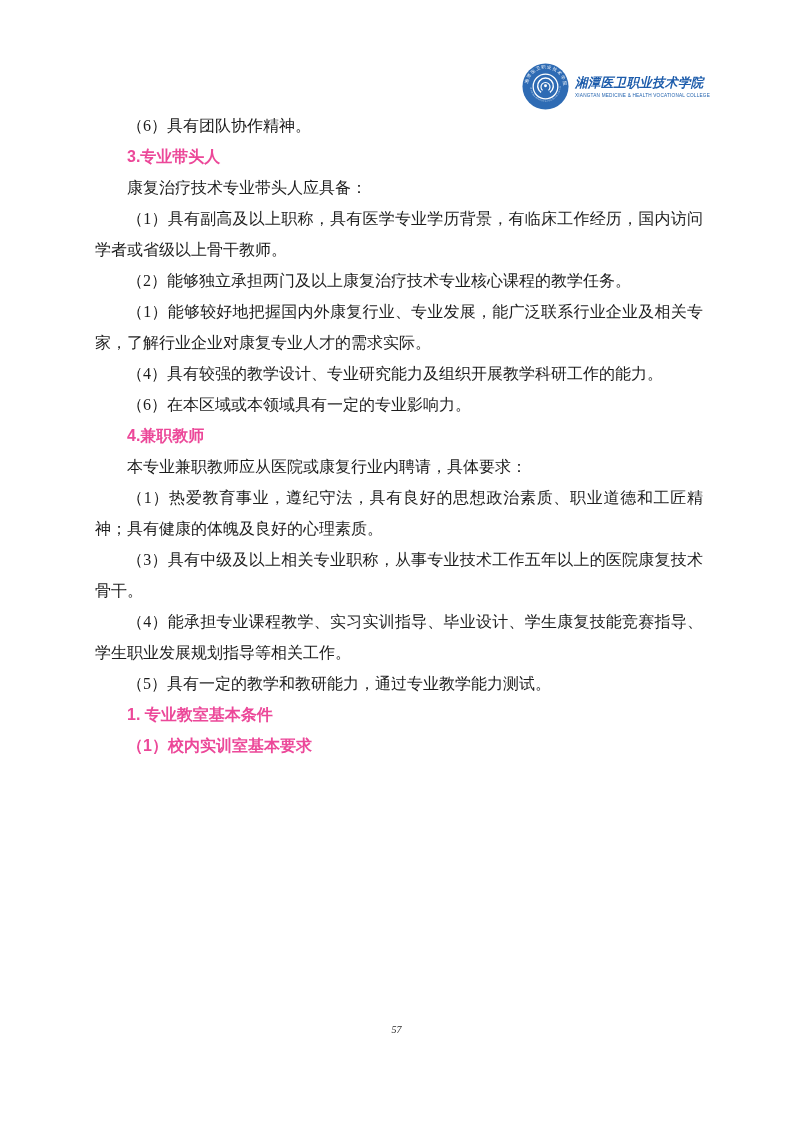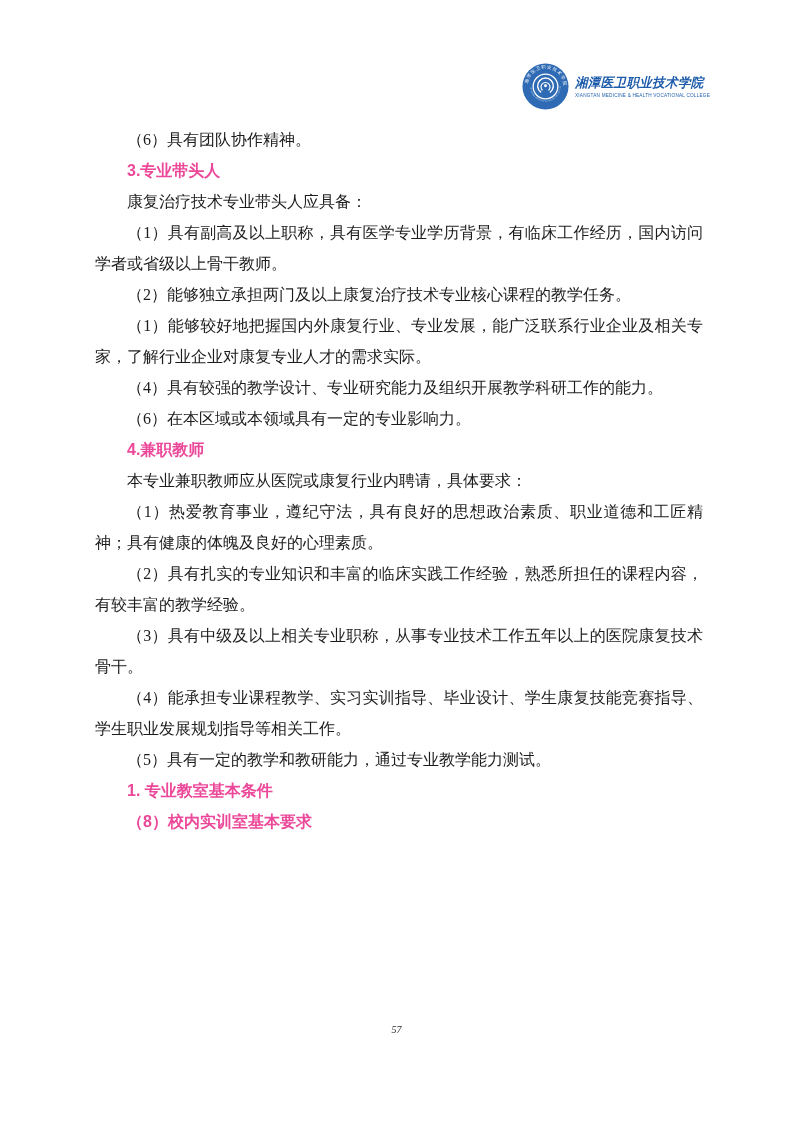--- a/index.html
+++ b/index.html
@@ -43,21 +43,21 @@
     white-space: nowrap;
     transform: scale(0.47);
     transform-origin: left top;
     height: 6px;
     margin-top: 1px;
   }
 
   
   .doc {
     position: absolute;
-    top: 124px;
+    top: 110px;
     left: 95px;
     width: 608px;
     font-size: 16px;
     line-height: 31px;
     text-align: justify;
     color: #1c1c1c;
   }
   .doc p { margin: 0; text-indent: 2em; }
   .doc p.heading {
     font-weight: 700;
@@ -112,21 +112,20 @@
     <p class="heading">3.专业带头人</p>
     <p>康复治疗技术专业带头人应具备：</p>
     <p>（1）具有副高及以上职称，具有医学专业学历背景，有临床工作经历，国内访问学者或省级以上骨干教师。</p>
     <p>（2）能够独立承担两门及以上康复治疗技术专业核心课程的教学任务。</p>
     <p>（1）能够较好地把握国内外康复行业、专业发展，能广泛联系行业企业及相关专家，了解行业企业对康复专业人才的需求实际。</p>
     <p>（4）具有较强的教学设计、专业研究能力及组织开展教学科研工作的能力。</p>
     <p>（6）在本区域或本领域具有一定的专业影响力。</p>
     <p class="heading">4.兼职教师</p>
     <p>本专业兼职教师应从医院或康复行业内聘请，具体要求：</p>
     <p>（1）热爱教育事业，遵纪守法，具有良好的思想政治素质、职业道德和工匠精神；具有健康的体魄及良好的心理素质。</p>
-    <p>（2）具有扎实的专业知识和丰富的临床实践工作经验，熟悉所担任的课程内容，有较丰富的教学经验。</p>
     <p>（3）具有中级及以上相关专业职称，从事专业技术工作五年以上的医院康复技术骨干。</p>
     <p>（4）能承担专业课程教学、实习实训指导、毕业设计、学生康复技能竞赛指导、学生职业发展规划指导等相关工作。</p>
     <p>（5）具有一定的教学和教研能力，通过专业教学能力测试。</p>
     <p class="heading">1. 专业教室基本条件</p>
-    <p class="heading">（8）校内实训室基本要求</p>
+    <p class="heading">（1）校内实训室基本要求</p>
   </div>
 
 <div class="page-number">57</div>
 
 </body></html>

